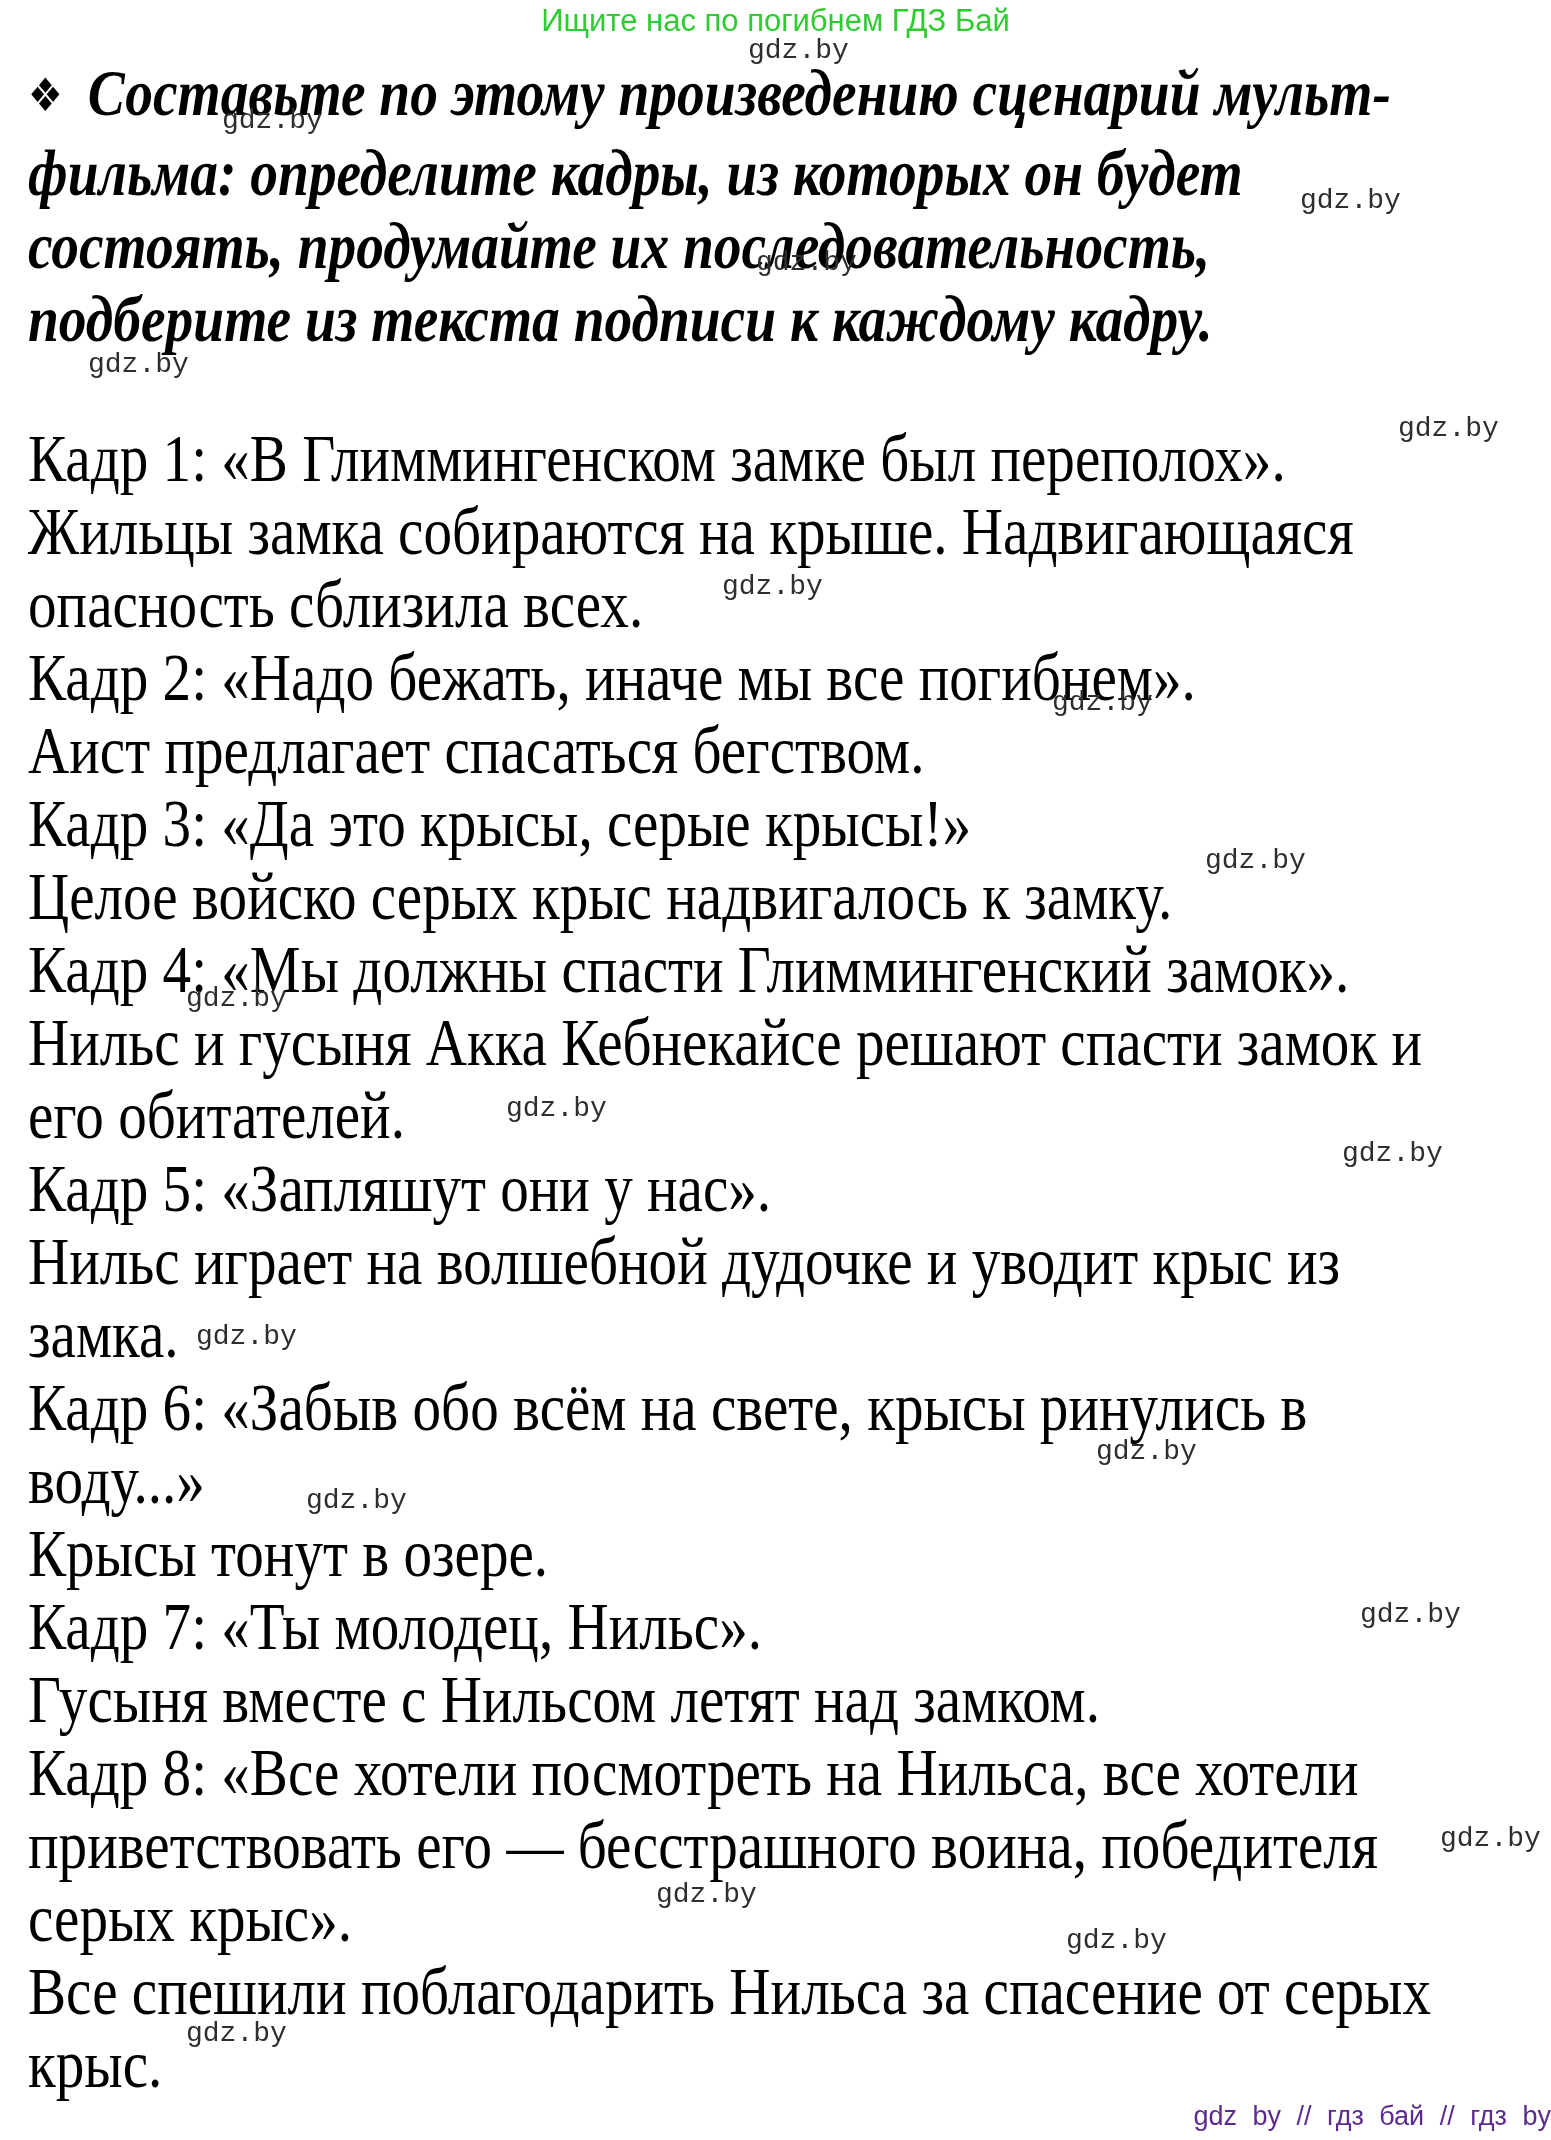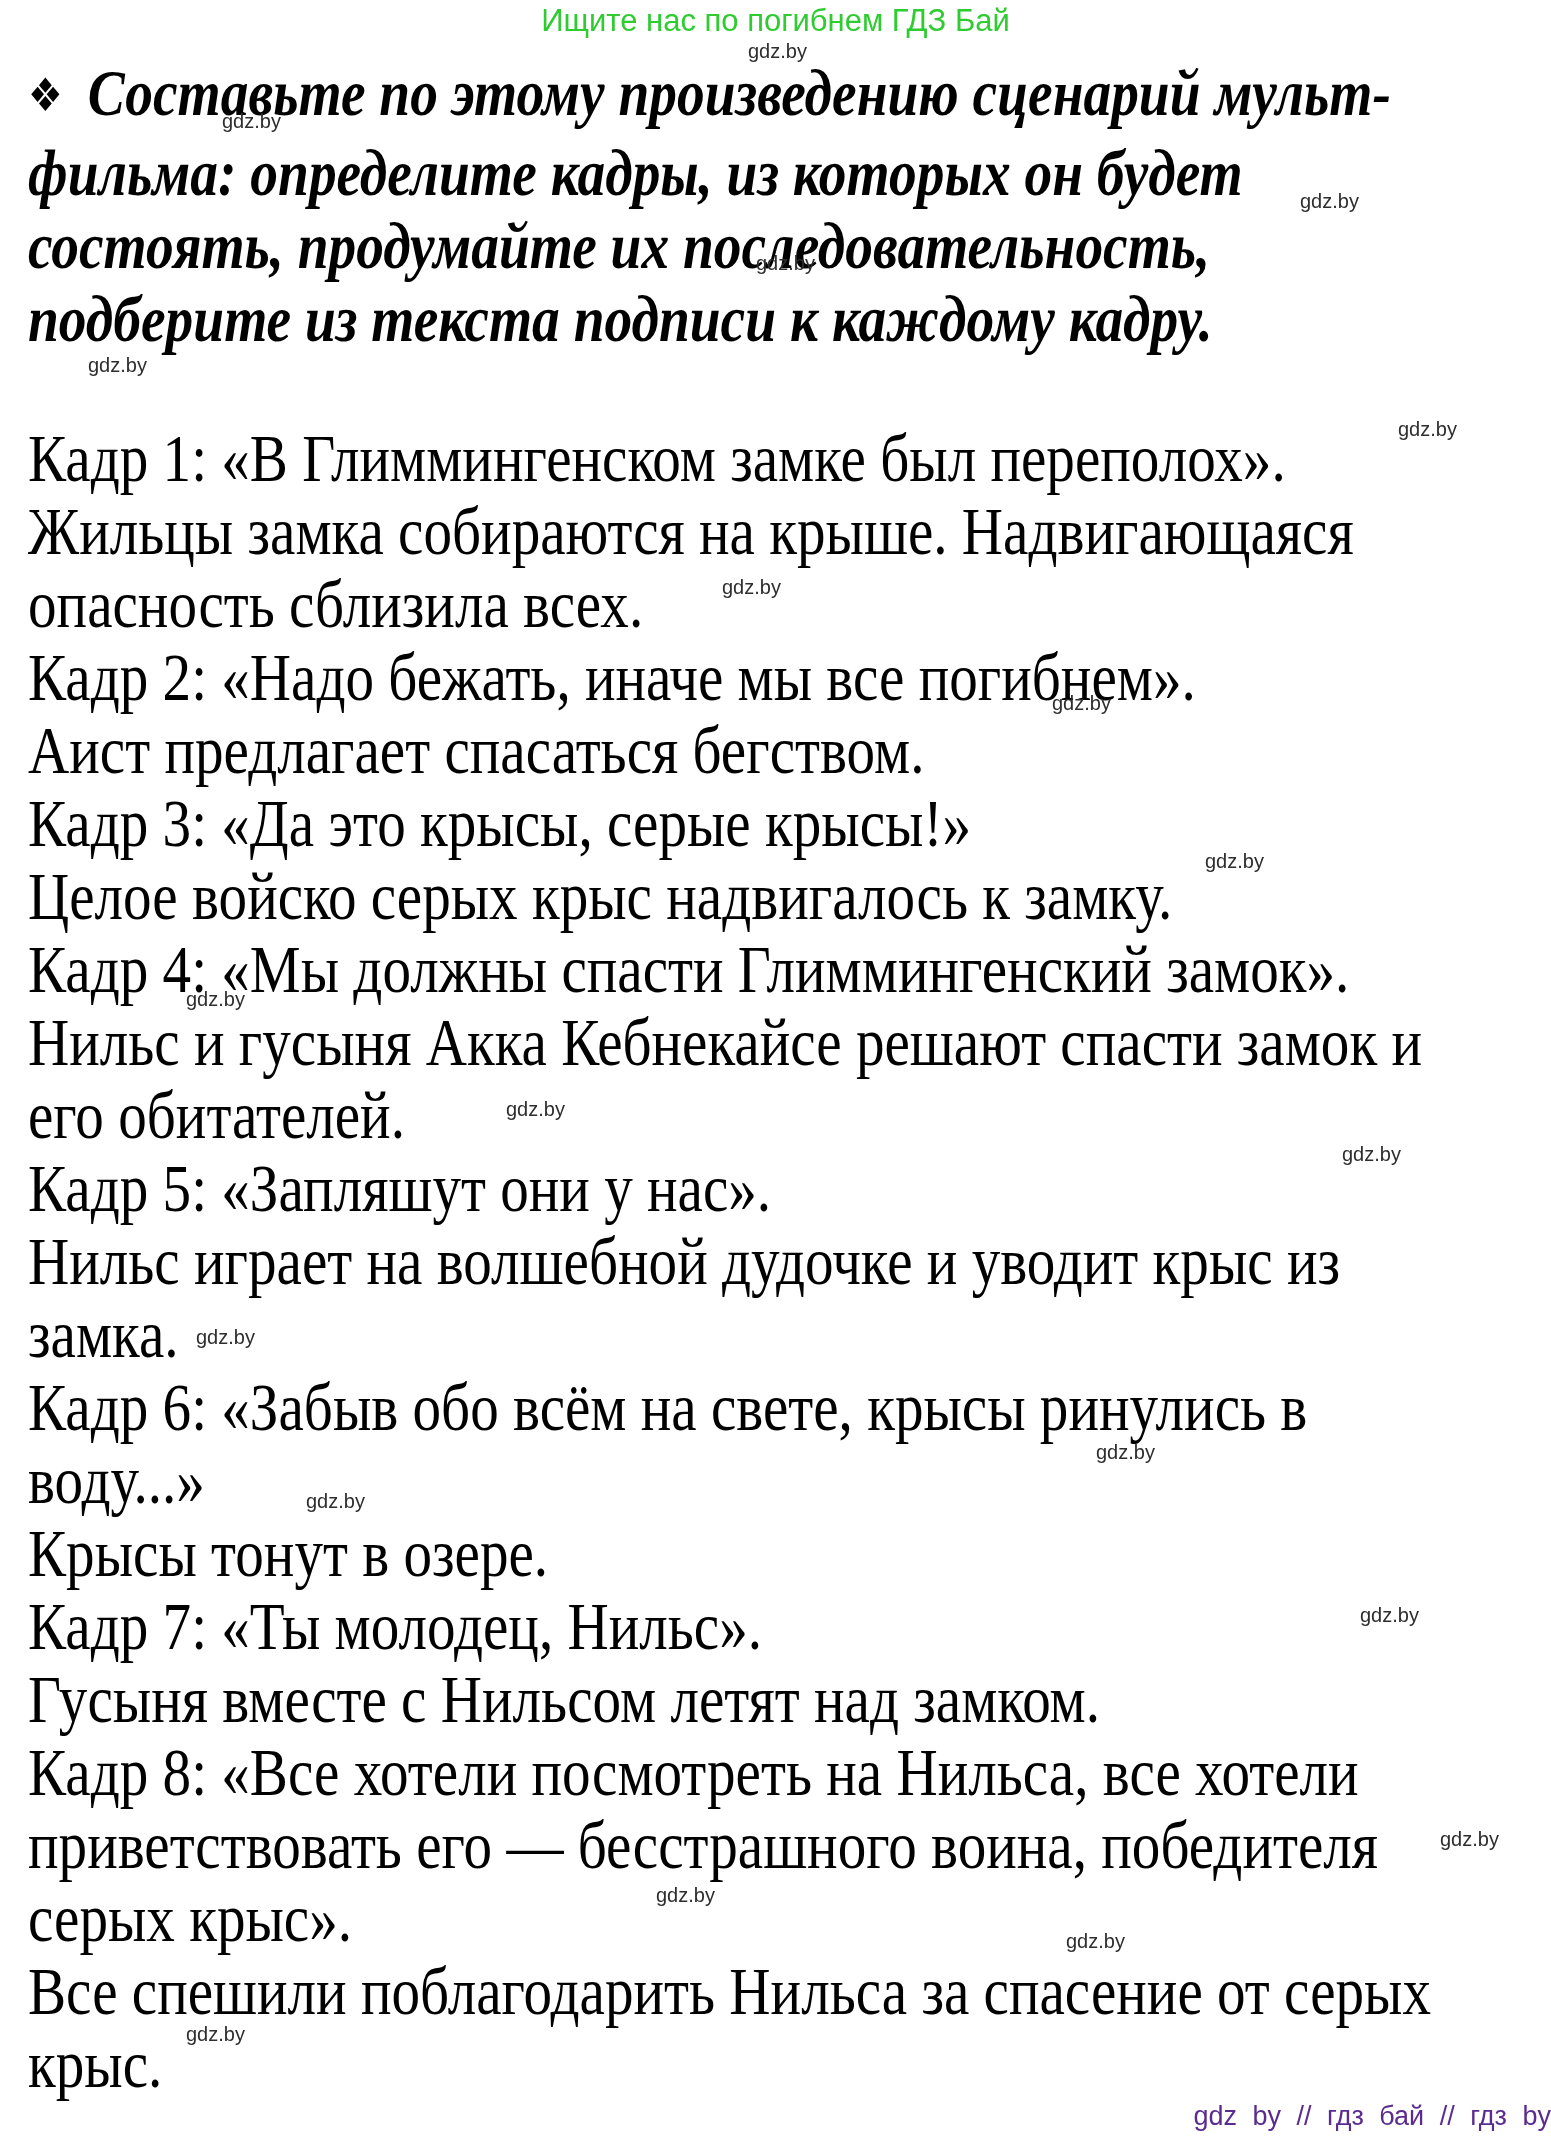--- a/index.html
+++ b/index.html
@@ -38,22 +38,22 @@
     font-weight: normal;
     font-family: "DejaVu Sans", sans-serif;
     font-size: 46px;
     margin-right: 30px;
     position: relative;
     top: -4px;
   }
   .spacer { height: 67px; }
   .wm {
     position: absolute;
-    font-family: Liberation Sans, sans-serif;
-    font-size: 20px;
+    font-family: Liberation Mono, monospace;
+    font-size: 28px;
     line-height: 30px;
     color: var(--wm-gray, #2e2e2e);
     white-space: nowrap;
   }
   .footer {
     position: absolute;
     top: 2101px; left: 0; right: 0;
     text-align: right;
     font-family: "Liberation Sans", sans-serif;
     font-size: 27px;

